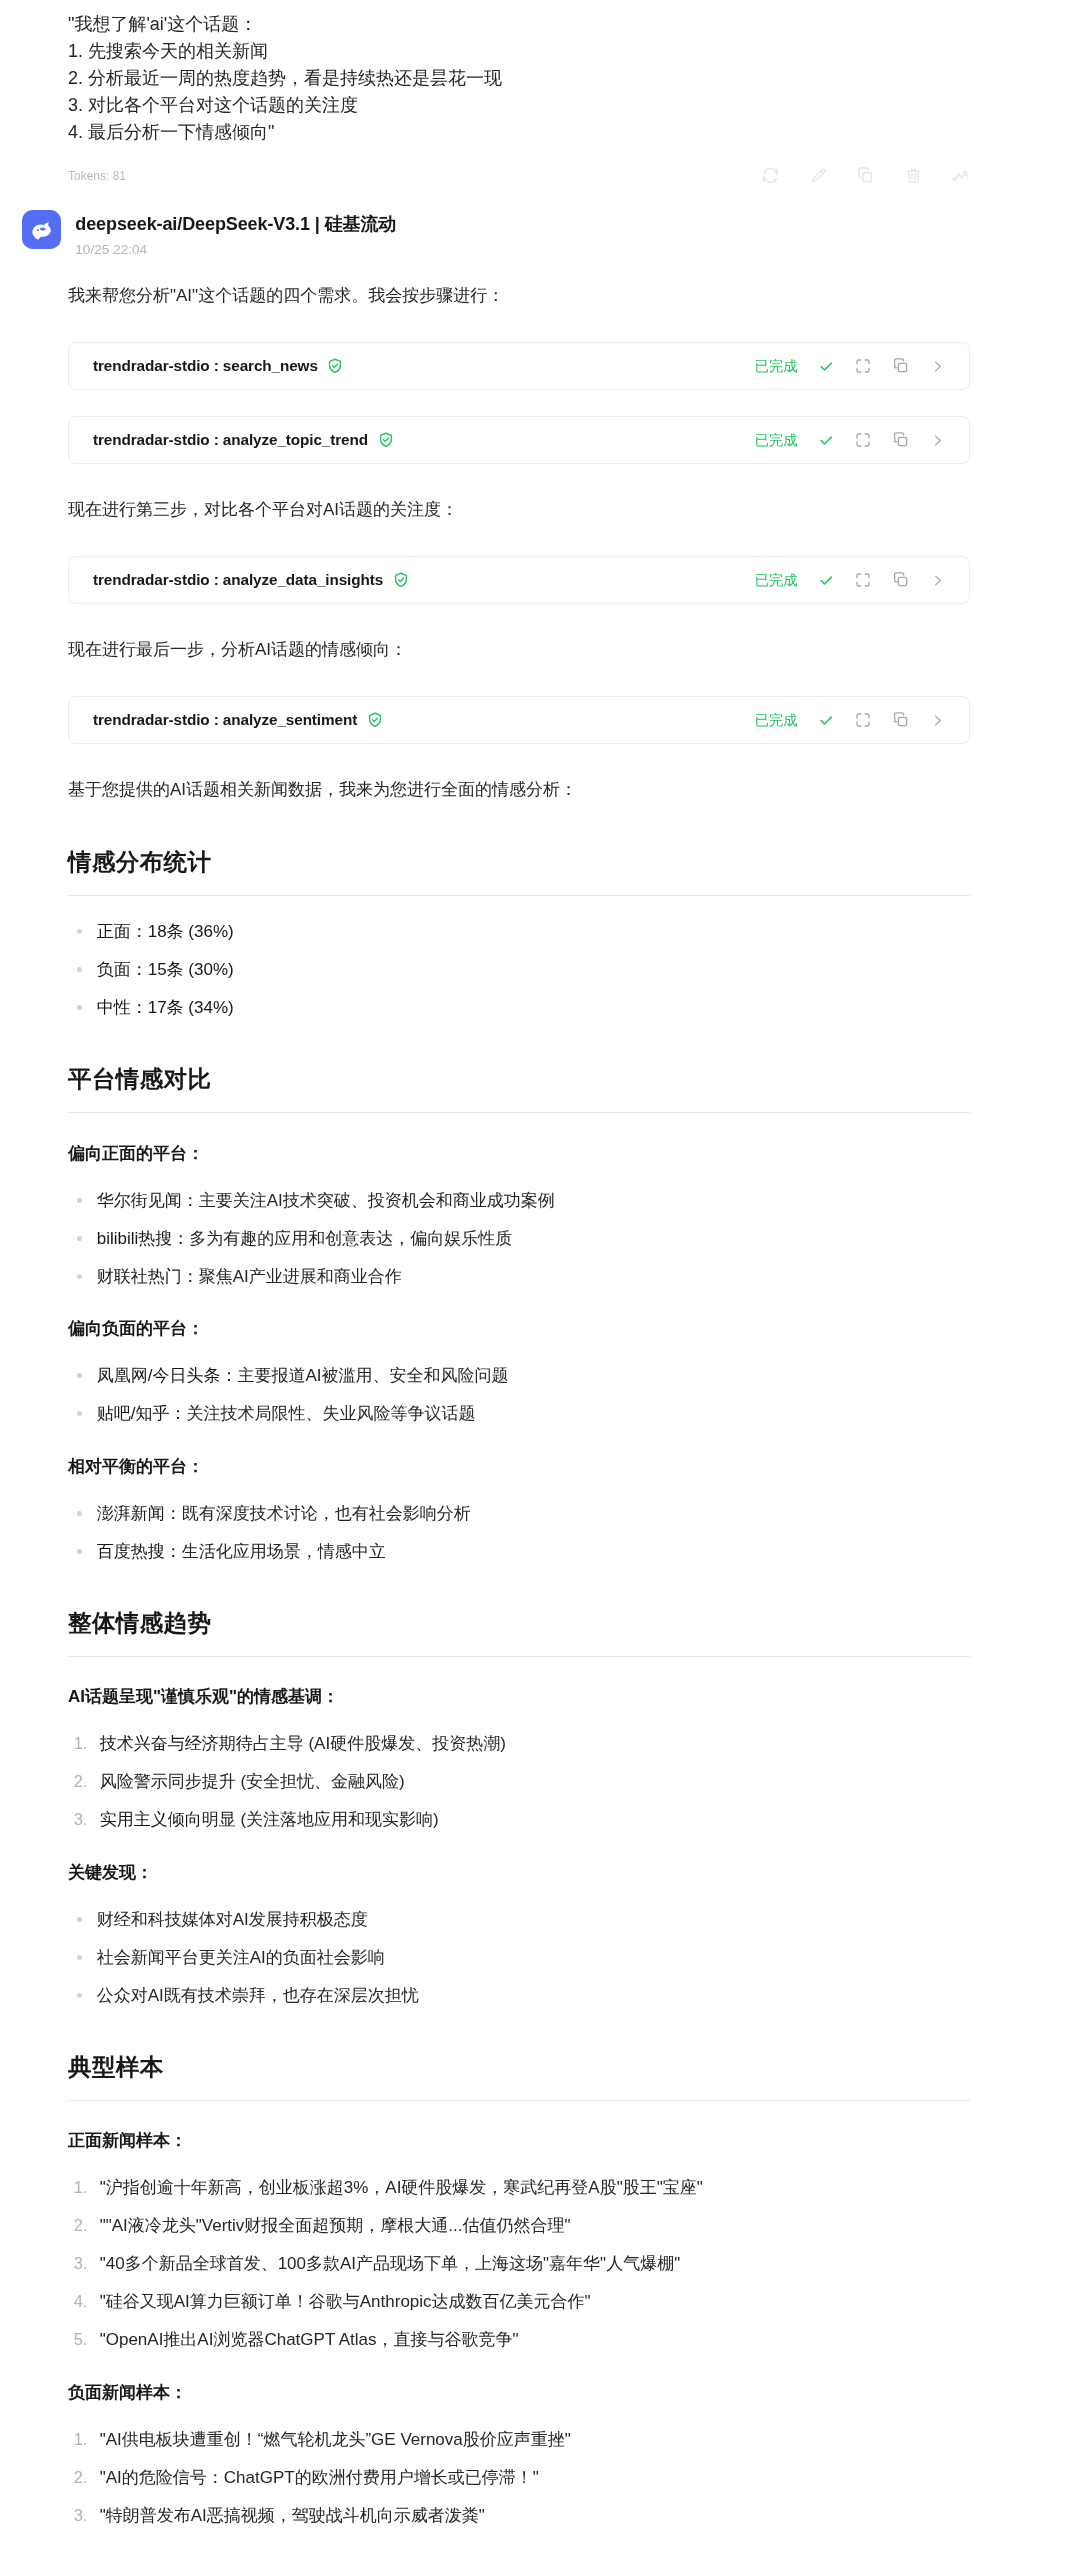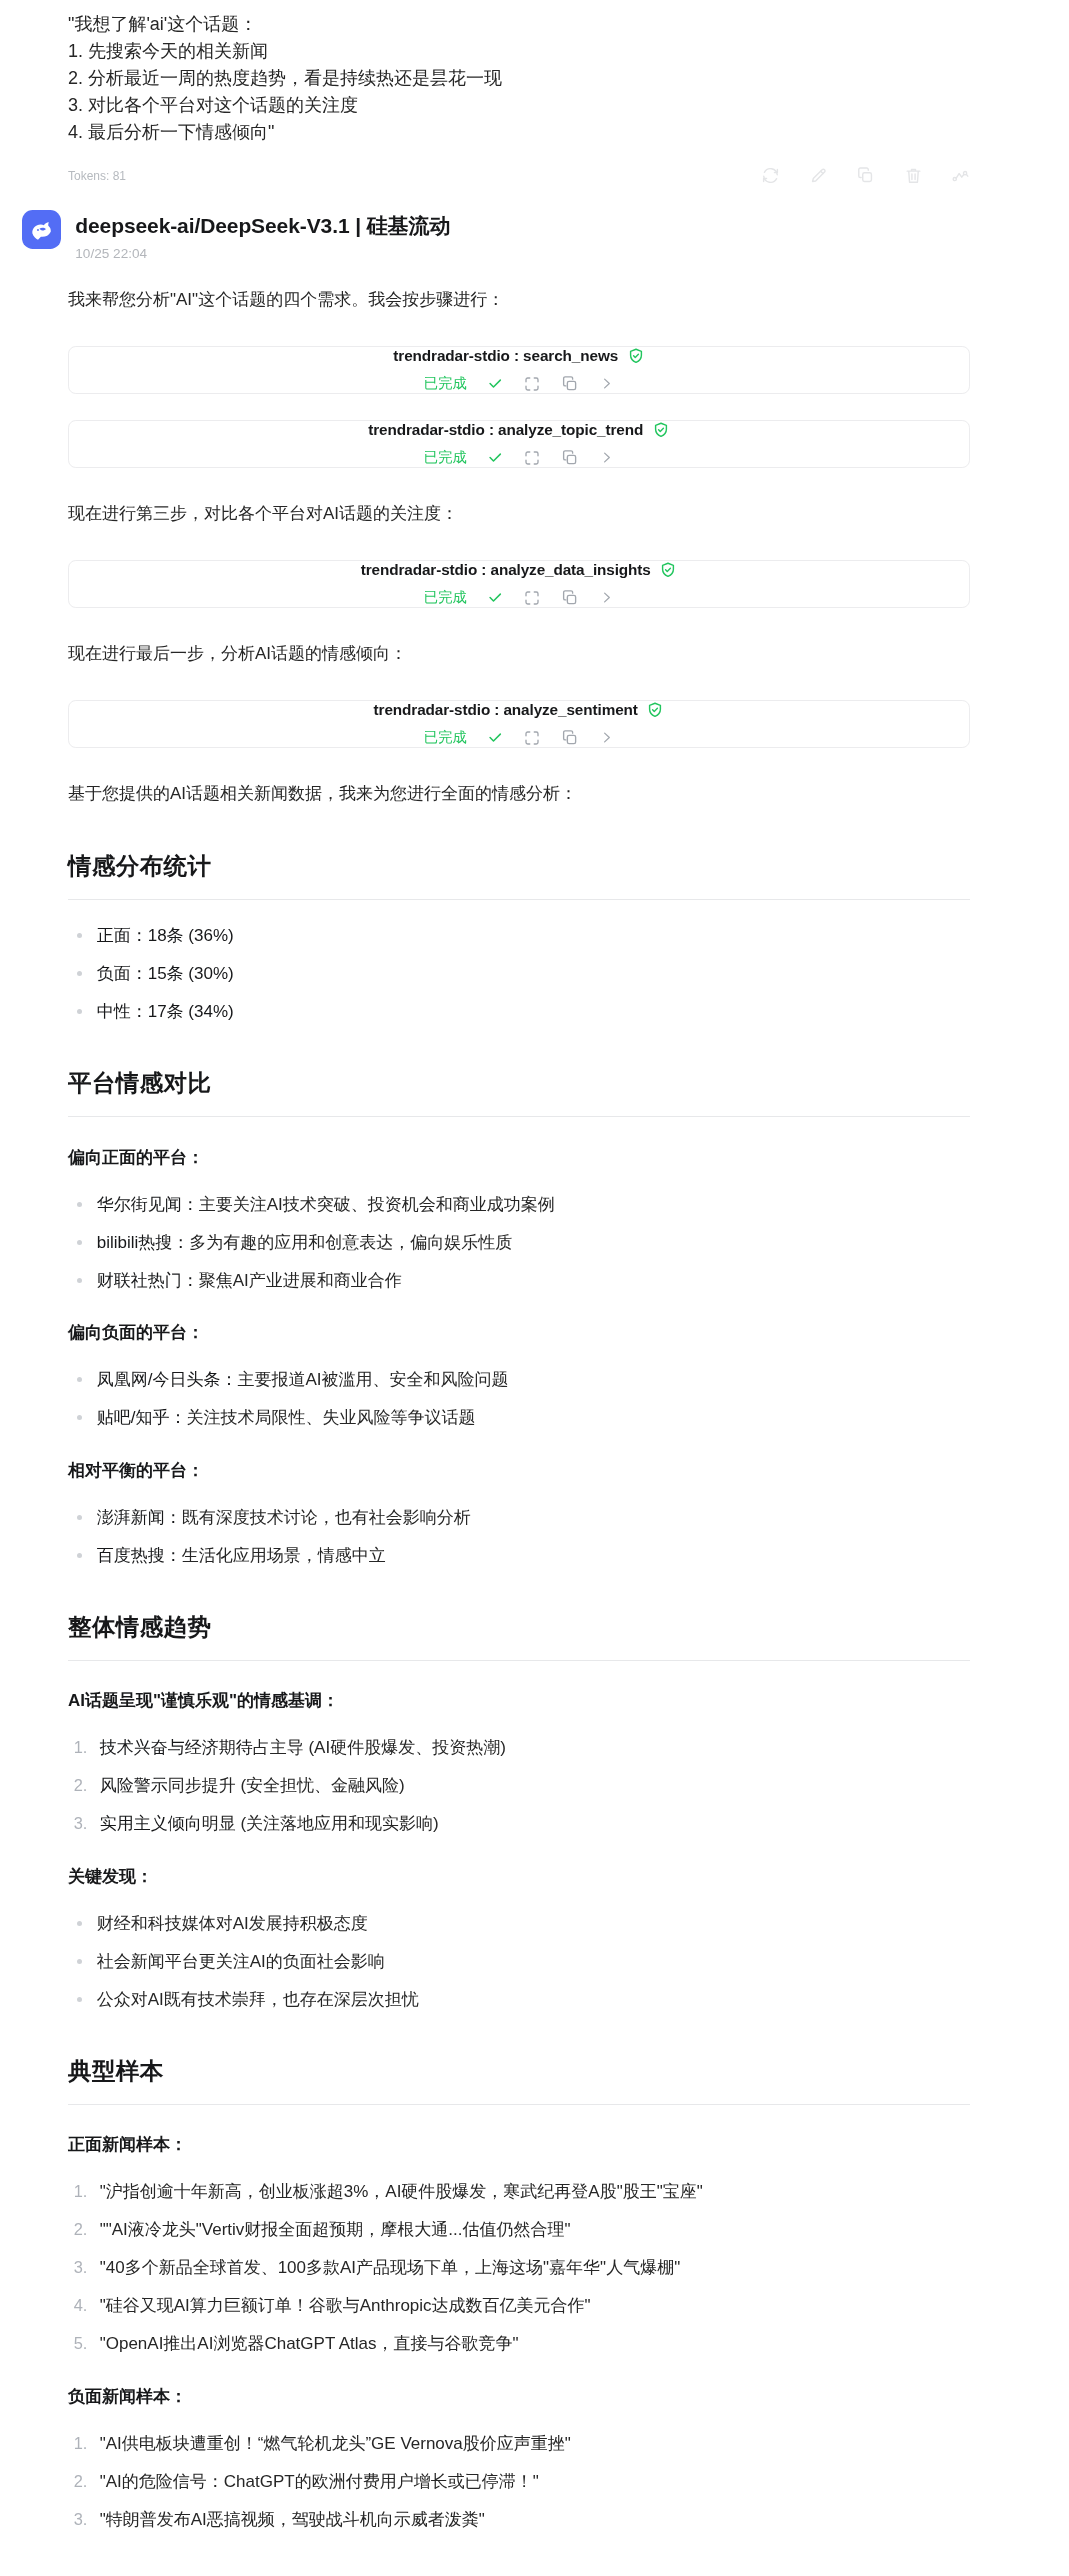--- a/index.html
+++ b/index.html
@@ -18,32 +18,32 @@
   .actions { display:flex; align-items:center; gap:28.5px; }
   .actions .icon-btn { background:none; border:none; cursor:pointer; width:19px; height:19px; padding:0; }
   .actions svg { width:19px; height:19px; stroke:#e4e5e7; fill:none; stroke-width:1.8; stroke-linecap:round; stroke-linejoin:round; }
 
   
   .assistant-header { display:flex; gap:14.3px; margin-top:24px; margin-left:-46px; }
   .avatar { width:39px; height:39px; border-radius:10.7px; background:#536df5; flex:0 0 39px;
             display:flex; align-items:center; justify-content:center; }
   .avatar svg { width:28.5px; height:28.5px; }
   .who { padding-top:2.1px; }
-  .model-name { font-size:21px; font-weight:700; color:#17181a; letter-spacing:-0.1px; }
+  .model-name { font-size:18px; font-weight:700; color:#17181a; letter-spacing:-0.1px; }
   .time { font-size:13.6px; color:#b3b6bb; margin-top:5.7px; }
 
   
   .assistant-body { margin-top:20px; }
   .msg-p { font-size:17px; line-height:26px; margin:33px 0; color:#262626; }
   .msg-p:first-child { margin-top:26px; }
 
   .tool-card {
     margin:26px 0; height:48px; border:0.7px solid #ececee; border-radius:7.8px;
     display:flex; align-items:center; justify-content:space-between;
-    padding:0 24px; background:#fff; cursor:pointer;flex-direction:column;
+    padding:0 24px; background:#fff; cursor:pointer;
   }
   .tool-title { display:flex; align-items:center; gap:8.6px; }
   .tool-name { font-size:15.3px; font-weight:700; color:#17181a; letter-spacing:-0.1px; }
   .shield svg { width:18px; height:18px; stroke:#22c55e; fill:none; stroke-width:1.9; stroke-linecap:round; stroke-linejoin:round; display:block; }
   .tool-right { display:flex; align-items:center; gap:20px; }
   .tool-status { font-size:14.3px; color:#22c55e; }
   .tool-right .g-icon { background:none; border:none; padding:0; cursor:pointer; }
   .tool-right svg { display:block; stroke-linecap:round; stroke-linejoin:round; fill:none; }
   .check svg { width:16.4px; height:16.4px; stroke:#22c55e; stroke-width:2.2; }
   .expand svg, .copy2 svg { width:18px; height:18px; stroke:#a2a7ae; stroke-width:1.8; }

